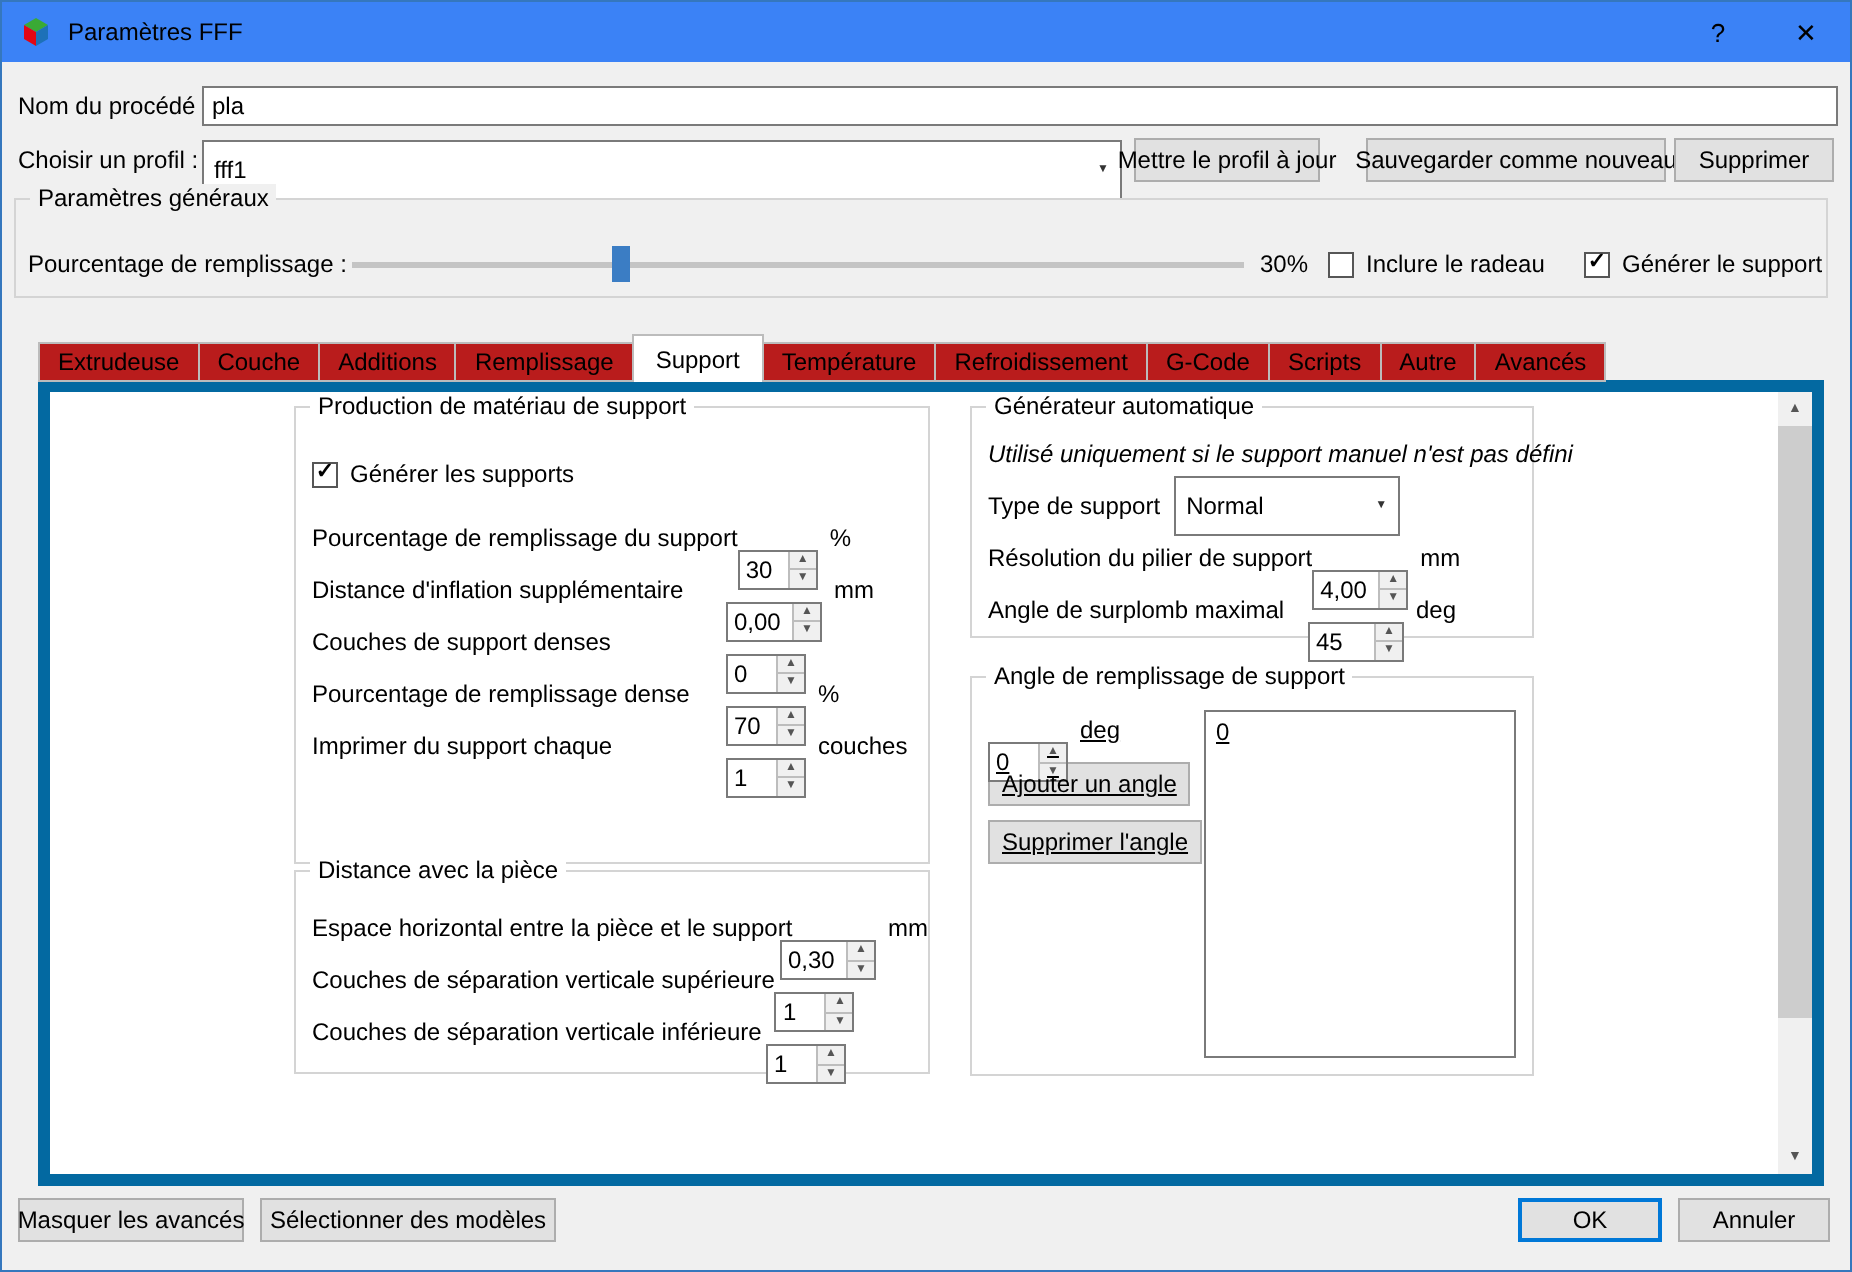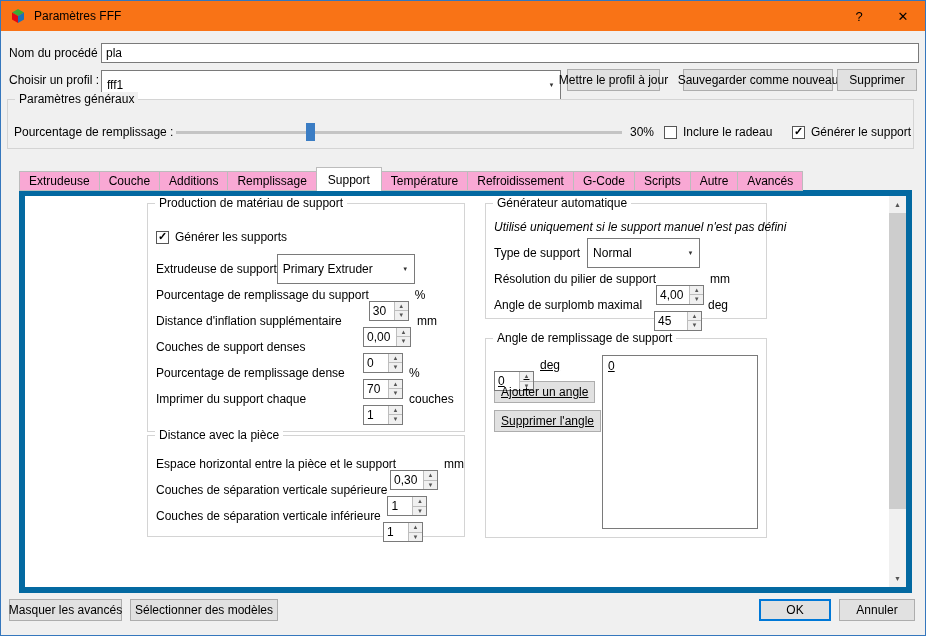--- a/index.html
+++ b/index.html
@@ -12,21 +12,21 @@
   .dialog {
     position: relative;
     width: 926px; height: 636px;
     background: #f0f0f0;
     border: 1px solid #3577bd;
     overflow: hidden;
   }
   
   .titlebar {
     position: absolute; left: 0; top: 0; right: 0; height: 30px;
-    background: #f97316;
+    background: #3b82f6;
     display: flex; align-items: center; padding-left: 9px;
   }
   .title-text { margin-left: 8px; white-space: nowrap; }
   .caption-controls { margin-left: auto; display: flex; height: 100%; }
   .caption-btn {
     width: 44px; height: 100%;
     display: flex; align-items: center; justify-content: center;
     font-size: 13px; cursor: default;
   }
   
@@ -77,21 +77,21 @@
   }
   .group.on-gray > .group-title { background: #f0f0f0; }
   
   .slider { position: absolute; height: 20px; }
   .slider-track { position: absolute; left: 0; right: 0; top: 9px; height: 3px; background: #c4c4c4; }
   .slider-thumb { position: absolute; top: 1px; width: 9px; height: 18px; background: #3b7dc4; margin-left: -4px; }
   
   .tabs { position: absolute; left: 18px; top: 167px; height: 23px; display: flex; align-items: flex-end; z-index: 3; }
   .tab {
     height: 20px; display: flex; align-items: center;
-    padding: 0 9px; background: #f9a8d4;
+    padding: 0 9px; background: #b91c1c;
     border: 1px solid #bcbcbc; margin-right: -1px; white-space: nowrap; cursor: default;
   }
   .tab.active {
     height: 24px; background: #fff; border-bottom: none;
     position: relative; z-index: 4; padding: 0 11px;
   }
   
   .panel {
     position: absolute; left: 18px; top: 189px; width: 893px; height: 403px;
     background: #fff; border: 6px solid #0369a1;
@@ -197,27 +197,20 @@
     <div class="group g1" style="left:122px;top:7px;width:318px;height:229px">
       <span class="group-title">Production de matériau de support</span>
 
       <span class="cb">
         <span class="cbox checked">
             <span class="mark">✓</span>
           </span>
         <span>Générer les supports</span>
       </span>
 
-      <div class="row">
-        <span class="flabel" style="min-width:117px">Extrudeuse de support</span>
-        <span class="combo" style="width:138px">
-          <span>Primary Extruder</span>
-          <span class="combo-arrow">▼</span>
-        </span>
-      </div>
 
       <div class="row">
         <span class="flabel">Pourcentage de remplissage du support</span>
         <span class="spin">
           <input value="30" style="">
           <span class="spin-btns">
               <span class="spin-b up">▲</span>
               <span class="spin-b">▼</span>
             </span>
         </span>

